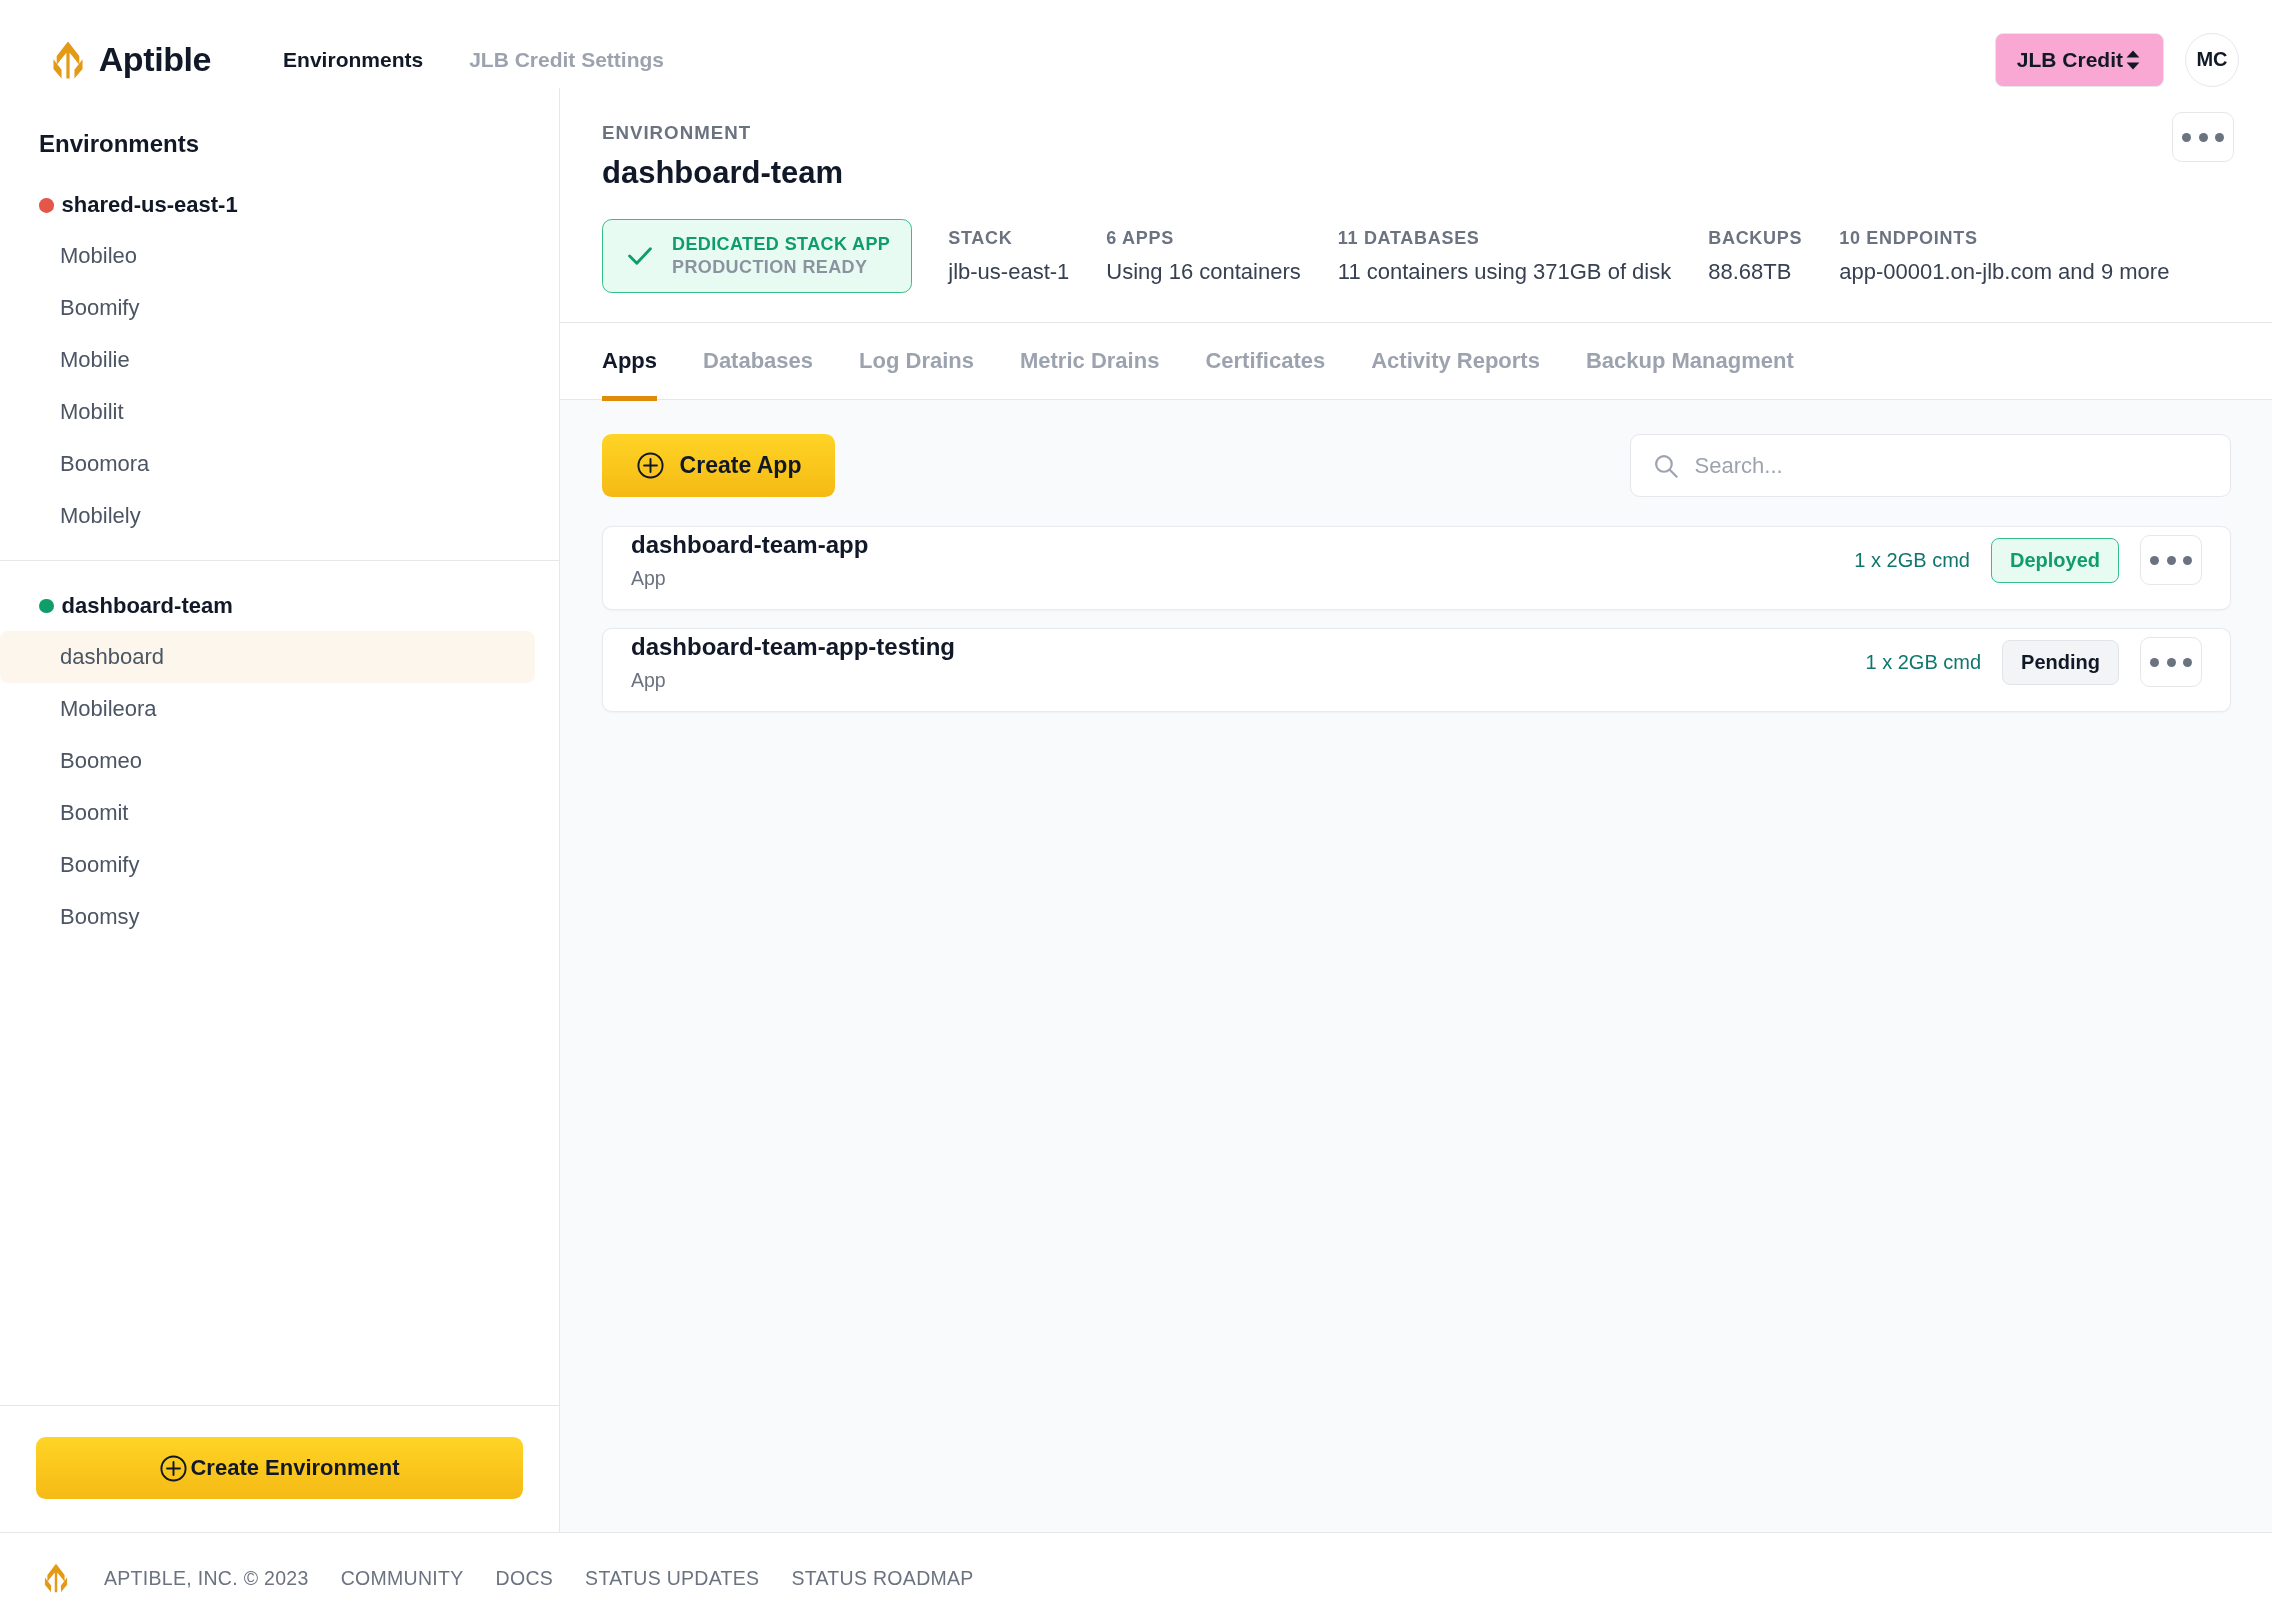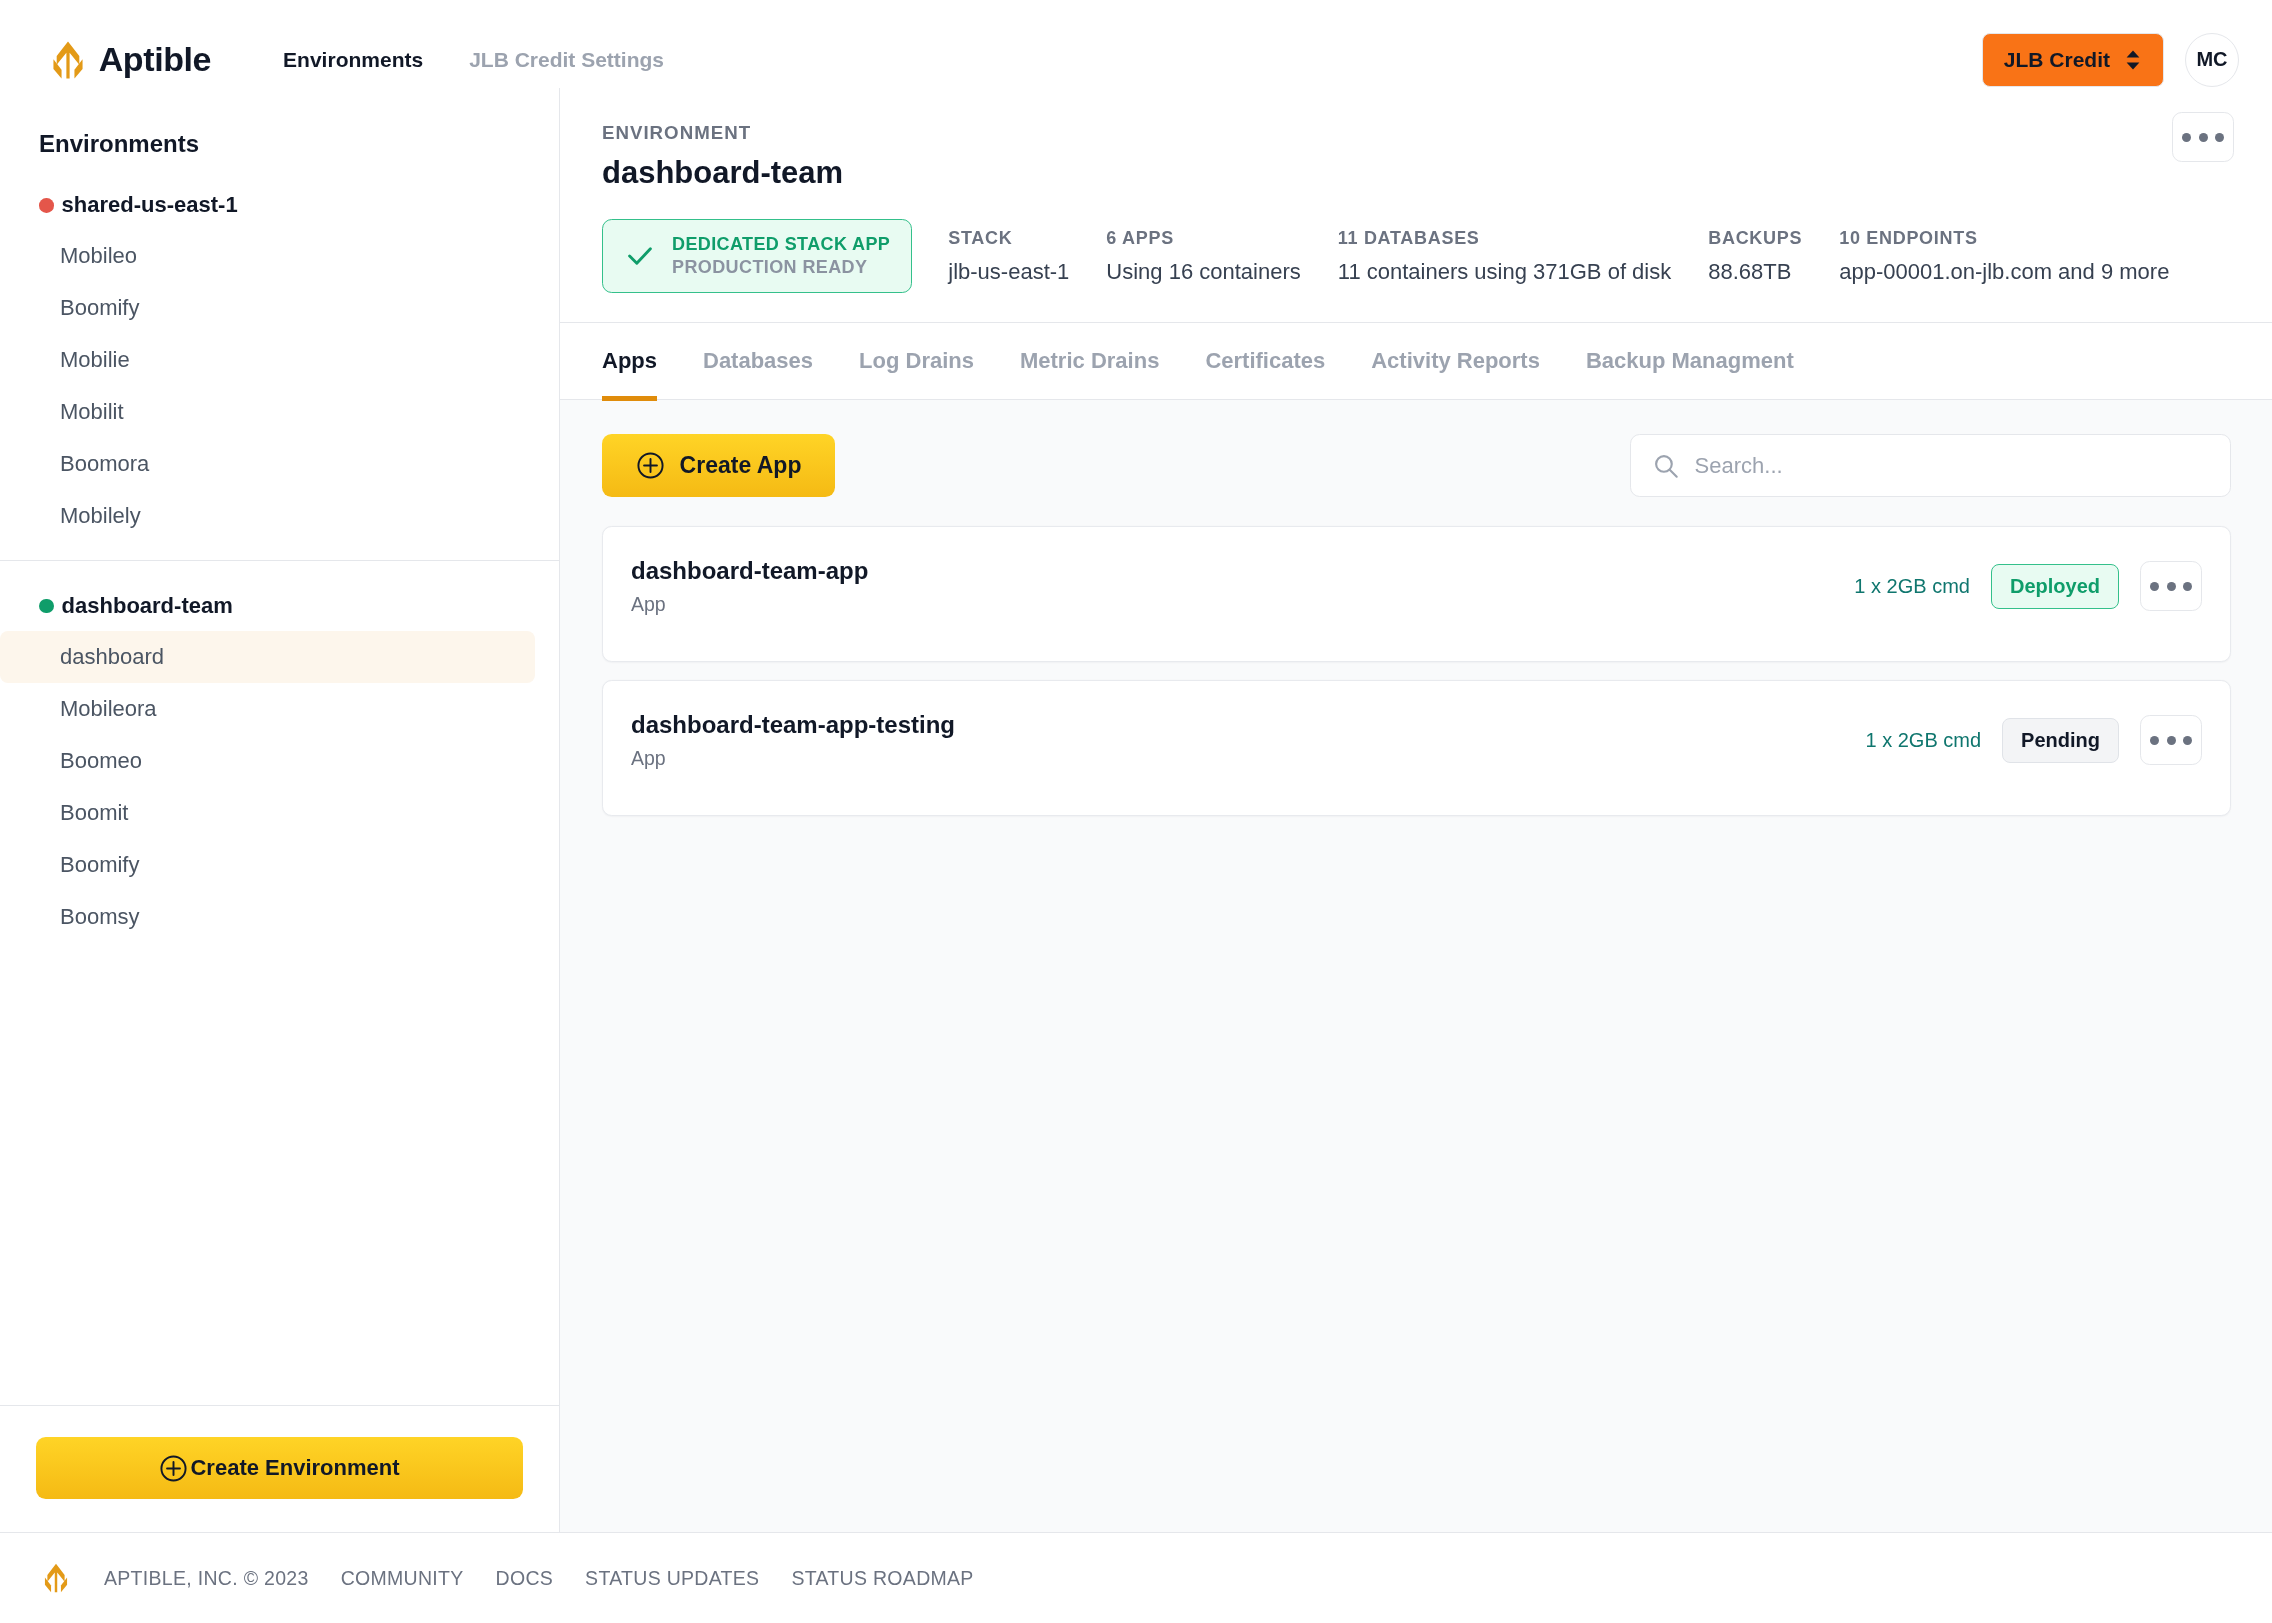--- a/index.html
+++ b/index.html
@@ -40,25 +40,25 @@
   .navtab.active { color: #111827; }
   .navtab.active::after {
     content: ""; position: absolute; left: 0; right: 0; bottom: 0;
     height: 4.9px; background: #e08c0b;
   }
   .nav-right {
     margin-left: auto; display: flex; align-items: center;
     gap: 21px; padding-right: 34px;
   }
   .org-switcher {
-    display: flex; align-items: center; gap: 14px;
+    display: flex; align-items: center; gap: 1px;
     border: 1.6px solid #e5e7eb; border-radius: 8px;
     height: 54px; padding: 0 21px;
     font-size: 21px; font-weight: 700; color: #111827;
-    background: #f97316; cursor: pointer; white-space: nowrap;
+    background: #f9a8d4; cursor: pointer; white-space: nowrap;
   }
   .avatar {
     width: 54px; height: 54px; border-radius: 50%;
     border: 1.6px solid #e5e7eb; background: #fff;
     display: flex; align-items: center; justify-content: center;
     font-size: 20px; font-weight: 700; color: #111827; cursor: pointer;
   }
 
   
   .body-wrap {
@@ -217,21 +217,21 @@
     border: none; outline: none; background: transparent;
     font-size: 22px; color: #374151;
     font-family: inherit; width: 100%;
   }
   .search-input::placeholder { color: #9ca3af; }
 
   .app-list { margin-top: 29px; display: flex; flex-direction: column; gap: 18px; }
   .app-row {
     background: #fff;
     border: 1.6px solid #e8eaee; border-radius: 9.7px;
-    height: 136px;
+    height: 84px;
     display: flex; align-items: center;
     padding: 0 28px 16px 28px;
     box-shadow: 0 0.8px 1.6px rgba(16,24,40,0.04);
   }
   .app-texts { display: flex; flex-direction: column; gap: 8px; }
   .app-name { font-size: 24px; font-weight: 700; color: #111827; }
   .app-type { font-size: 19.5px; color: #6b7280; }
   .app-right { margin-left: auto; display: flex; align-items: center; gap: 21px; }
   .app-size { font-size: 20px; color: #0f766e; white-space: nowrap; }
   .status-badge {

